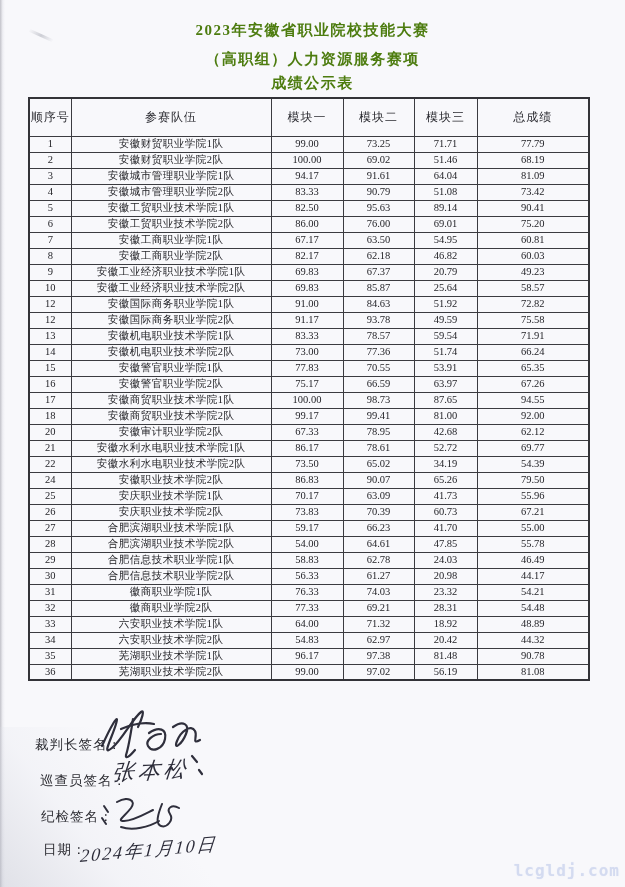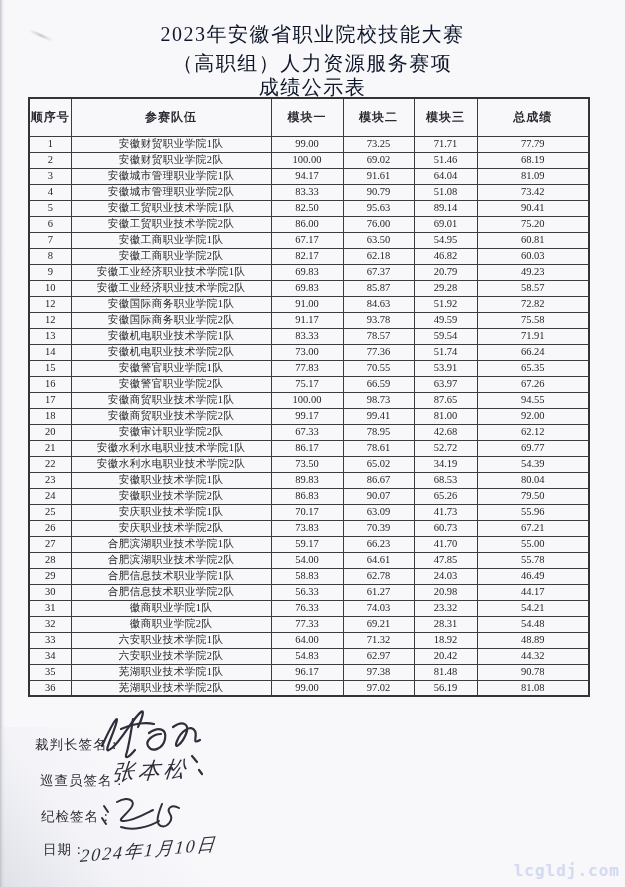--- a/index.html
+++ b/index.html
@@ -36,21 +36,21 @@
   }
   .scan-smudge{
     position:absolute;left:28px;top:34px;width:26px;height:3px;
     background:linear-gradient(100deg,rgba(170,172,182,0),rgba(170,172,182,.55),rgba(170,172,182,0));
     transform:rotate(24deg);
     pointer-events:none;
   }
   .titles{position:absolute;left:0;top:0;width:100%;text-align:center;}
   .title-line{
     position:absolute;left:0;width:100%;
-    font-weight:normal;font-size:20px;letter-spacing:1.5px;color:#0f172a;
+    font-weight:bold;font-size:15px;letter-spacing:1.5px;color:#4d7c0f;
   }
   .title-1{top:21px;}
   .title-2{top:50px;}
   .title-3{top:74px;}
 
   table.score{
     position:absolute;left:28px;top:97px;
     width:560px;
     border-collapse:collapse;
     table-layout:fixed;
@@ -60,21 +60,21 @@
     border:1px solid var(--border);
     text-align:center;
     vertical-align:middle;
     overflow:hidden;
     white-space:nowrap;
     color:#242429;
   }
   table.score{border:2px solid #333338;}
   table.score thead th{
     height:38px;
-    font-size:12px;font-weight:bold;letter-spacing:1px;color:#2a2a30;
+    font-size:12px;font-weight:normal;letter-spacing:1px;color:#2a2a30;
   }
   table.score tbody td{
     height:16px;
     font-size:10.5px;
     line-height:1;
     padding:0 2px;
   }
   td.c1{font-size:11px;letter-spacing:.5px;}
   .c0{width:42px;}
   .c1{width:200px;}
@@ -218,21 +218,21 @@
           <td class="c2">69.83</td>
           <td class="c3">67.37</td>
           <td class="c4">20.79</td>
           <td class="c5">49.23</td>
         </tr>
         <tr>
           <td class="c0">10</td>
           <td class="c1">安徽工业经济职业技术学院2队</td>
           <td class="c2">69.83</td>
           <td class="c3">85.87</td>
-          <td class="c4">29.28</td>
+          <td class="c4">25.64</td>
           <td class="c5">58.57</td>
         </tr>
         <tr>
           <td class="c0">12</td>
           <td class="c1">安徽国际商务职业学院1队</td>
           <td class="c2">91.00</td>
           <td class="c3">84.63</td>
           <td class="c4">51.92</td>
           <td class="c5">72.82</td>
         </tr>
@@ -308,28 +308,20 @@
           <td class="c4">52.72</td>
           <td class="c5">69.77</td>
         </tr>
         <tr>
           <td class="c0">22</td>
           <td class="c1">安徽水利水电职业技术学院2队</td>
           <td class="c2">73.50</td>
           <td class="c3">65.02</td>
           <td class="c4">34.19</td>
           <td class="c5">54.39</td>
-        </tr>
-        <tr>
-          <td class="c0">23</td>
-          <td class="c1">安徽职业技术学院1队</td>
-          <td class="c2">89.83</td>
-          <td class="c3">86.67</td>
-          <td class="c4">68.53</td>
-          <td class="c5">80.04</td>
         </tr>
         <tr>
           <td class="c0">24</td>
           <td class="c1">安徽职业技术学院2队</td>
           <td class="c2">86.83</td>
           <td class="c3">90.07</td>
           <td class="c4">65.26</td>
           <td class="c5">79.50</td>
         </tr>
         <tr>

